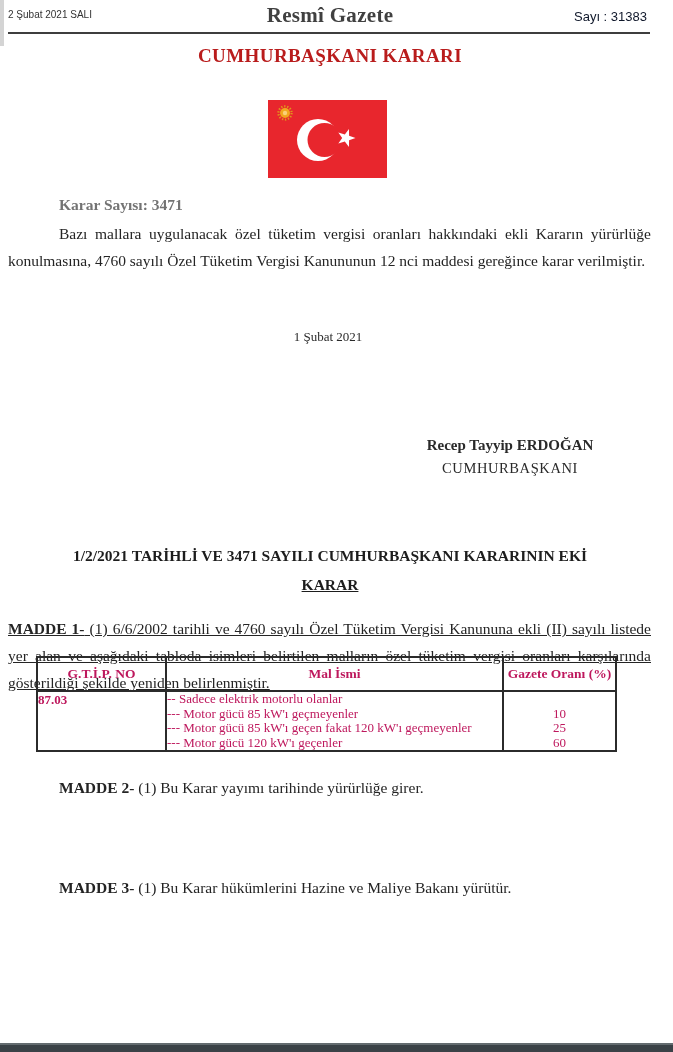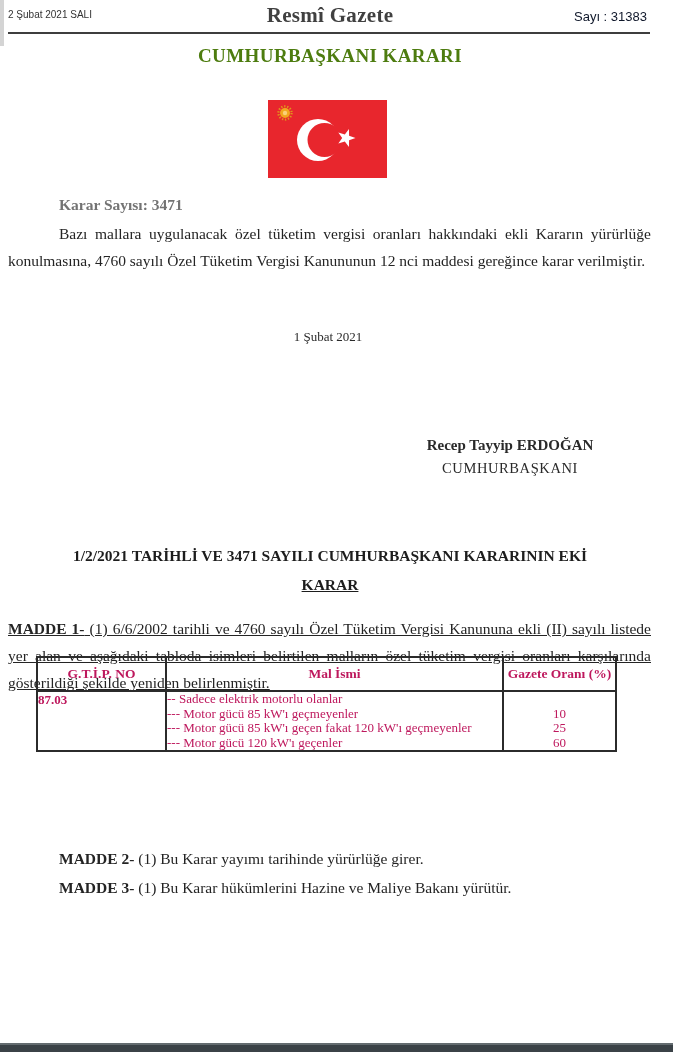--- a/index.html
+++ b/index.html
@@ -16,21 +16,21 @@
   
   .hdr-date{position:absolute;left:8px;top:9px;font-family:"Liberation Sans",sans-serif;
     font-size:10px;color:#333;}
   .hdr-masthead{position:absolute;left:0;top:3px;width:660px;text-align:center;
     font-size:21px;font-weight:bold;color:#404040;letter-spacing:0.3px;}
   .hdr-issue{position:absolute;right:26px;top:9px;font-family:"Liberation Sans",sans-serif;
     font-size:13px;color:#0f172a;}
   .hdr-rule{position:absolute;left:8px;top:32px;width:642px;height:2px;background:#3d3d3d;}
 
   .doc-title{position:absolute;left:0;top:45px;width:660px;text-align:center;
-    font-size:19px;font-weight:bold;letter-spacing:0.4px;color:#4d7c0f;}
+    font-size:19px;font-weight:bold;letter-spacing:0.4px;color:#b91c1c;}
 
   .flag{position:absolute;left:268px;top:100px;width:119px;height:78px;}
 
   .karar-sayisi{position:absolute;left:59px;top:196px;font-size:15.5px;font-weight:bold;color:#737373;}
 
   .para{position:absolute;left:8px;width:643px;text-align:justify;
     font-size:15.5px;line-height:27px;color:#242424;}
   .para-indent{text-indent:51px;}
   #para-decision{top:220px;}
 
@@ -54,21 +54,21 @@
   table.tariff th{font-size:13.5px;font-weight:bold;height:32px;text-align:center;}
   .col-gtip{width:129px;}
   .col-mal{width:337px;}
   .col-vergi{width:113px;}
   td.cell-gtip{vertical-align:top;padding:3px 0 0 8px;font-weight:bold;}
   td.cell-mal{vertical-align:top;padding:3px 0 4px 7px;}
   td.cell-vergi{vertical-align:top;padding:3px 0 4px 0;text-align:center;}
   .item-line,.rate-line{height:14.5px;line-height:14.5px;white-space:nowrap;overflow:visible;}
 
   .madde-line{position:absolute;left:8px;width:645px;font-size:15.5px;color:#242424;text-indent:51px;}
-  #madde2{top:850px;}
+  #madde2{top:779px;}
   #madde3{top:851px;margin-top:28px;}
 </style>
 </head>
 <body>
 
 <div id="page">
 
   <div class="left-edge"></div>
 
   <div class="hdr-date">2 Şubat 2021 SALI</div>

